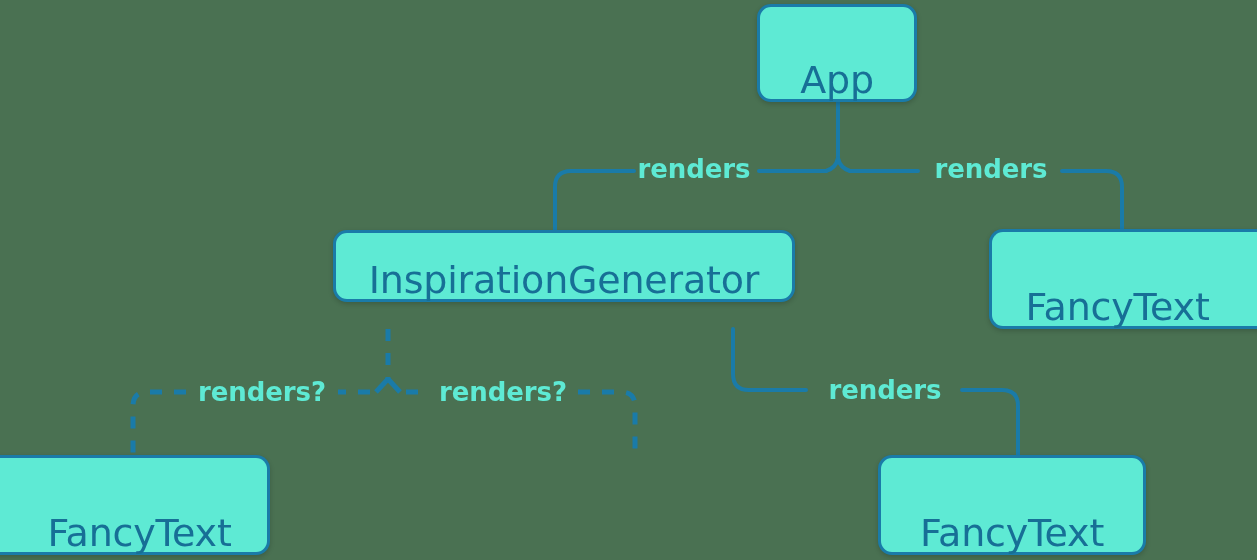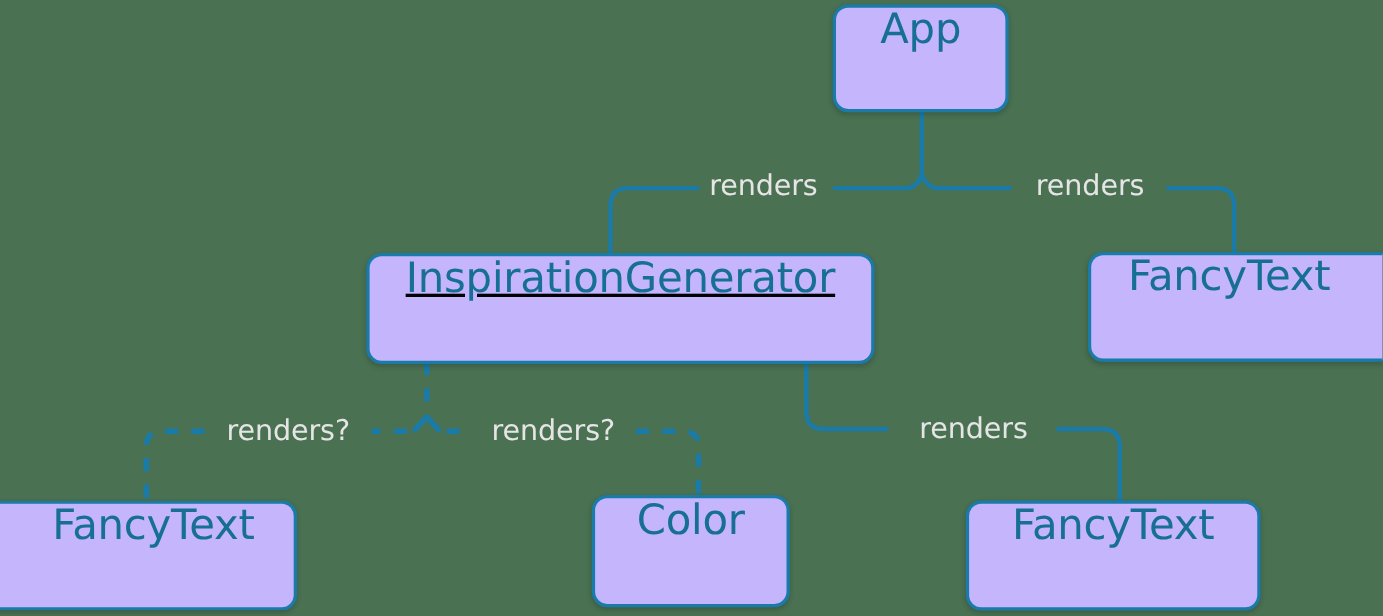--- a/index.html
+++ b/index.html
@@ -18,26 +18,26 @@
   }
   #edge-layer {
     position: absolute;
     left: 0;
     top: 0;
     width: 1257px;
     height: 560px;
   }
   .node {
     position: absolute;
-    background: #c4b5fd;
+    background: #5eead4;
     border: 3px solid #1a7ba8;
     border-radius: 14px;
     box-sizing: border-box;
     display: flex;
-    align-items: flex-start;
+    align-items: flex-end;
     justify-content: center;
     box-shadow: 0 2px 5px rgba(0,0,0,0.18);
   }
   .node-label {
     color: #176f96;
     font-size: 38px;
     font-weight: 400;
     letter-spacing: -0.2px;
     white-space: nowrap;
     line-height: 1;
@@ -48,26 +48,27 @@
     border-top-left-radius: 0;
     border-bottom-left-radius: 0;
   }
   .node.clip-right {
     border-right: none;
     border-top-right-radius: 0;
     border-bottom-right-radius: 0;
   }
   .edge-label {
     position: absolute;
-    color: #e5e5e5;
+    color: #5eead4;
     font-size: 26px;
     line-height: 1;
     white-space: nowrap;
     transform: translate(-50%, -50%);
     letter-spacing: -0.1px;
+    font-weight: bold;
   }
 </style>
 </head>
 <body>
 
 <div id="diagram-root">
 
   <svg id="edge-layer" viewBox="0 0 1257 560">
 
     <path d="M 838 102 L 838 158" fill="none" stroke="#1a7ba8" stroke-width="4" stroke-linecap="round"></path>
@@ -97,33 +98,30 @@
   <div class="edge-label" style="left:694px; top:169px;">renders</div>
   <div class="edge-label" style="left:991px; top:169px;">renders</div>
   <div class="edge-label" style="left:262px; top:392px;">renders?</div>
   <div class="edge-label" style="left:503px; top:392px;">renders?</div>
   <div class="edge-label" style="left:885px; top:390px;">renders</div>
 
   <div class="node" style="left:757px; top:4px; width:160px; height:98px;">
     <span class="node-label">App</span>
   </div>
 
-  <div class="node" style="left:333px; top:230px; width:462px; height:101px;text-decoration:underline;">
+  <div class="node" style="left:333px; top:230px; width:462px; height:72px;">
     <span class="node-label">InspirationGenerator</span>
   </div>
 
   <div class="node clip-right" style="left:989px; top:229px; width:280px; height:100px;">
     <span class="node-label" style="margin-right:26px;">FancyText</span>
   </div>
 
   <div class="node clip-left" style="left:-12px; top:455px; width:282px; height:100px;">
     <span class="node-label" style="margin-left:24px;">FancyText</span>
   </div>
 
-  <div class="node" style="left:538px; top:450px; width:180px; height:102px;">
-    <span class="node-label">Color</span>
-  </div>
 
   <div class="node" style="left:878px; top:455px; width:268px; height:100px;">
     <span class="node-label">FancyText</span>
   </div>
 
 </div>
 
 </body></html>

